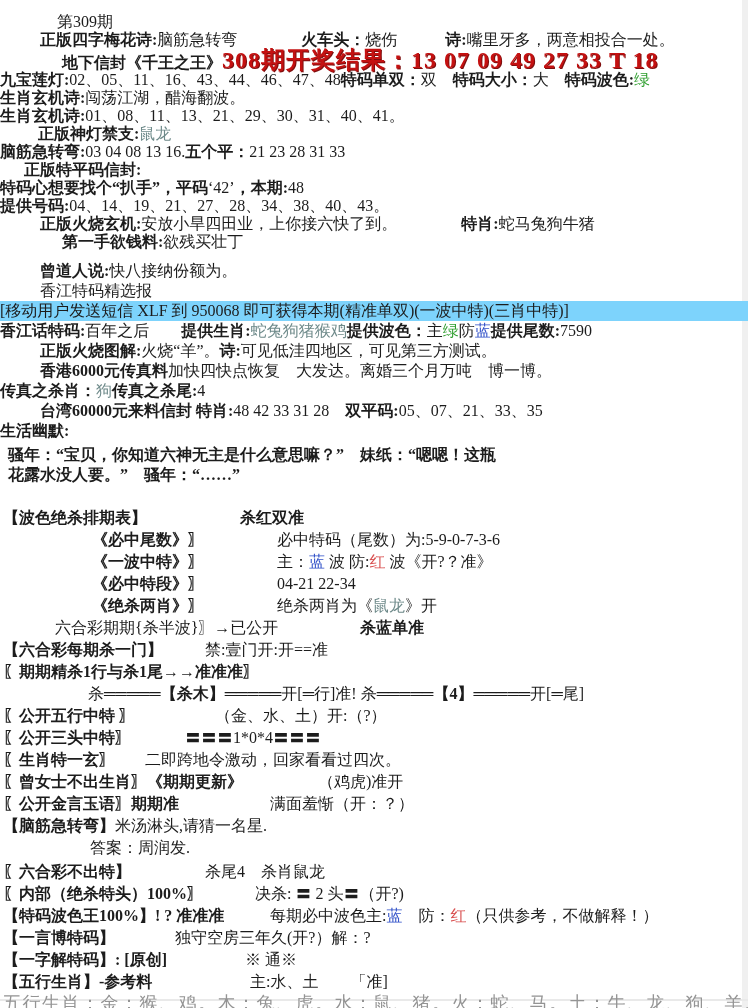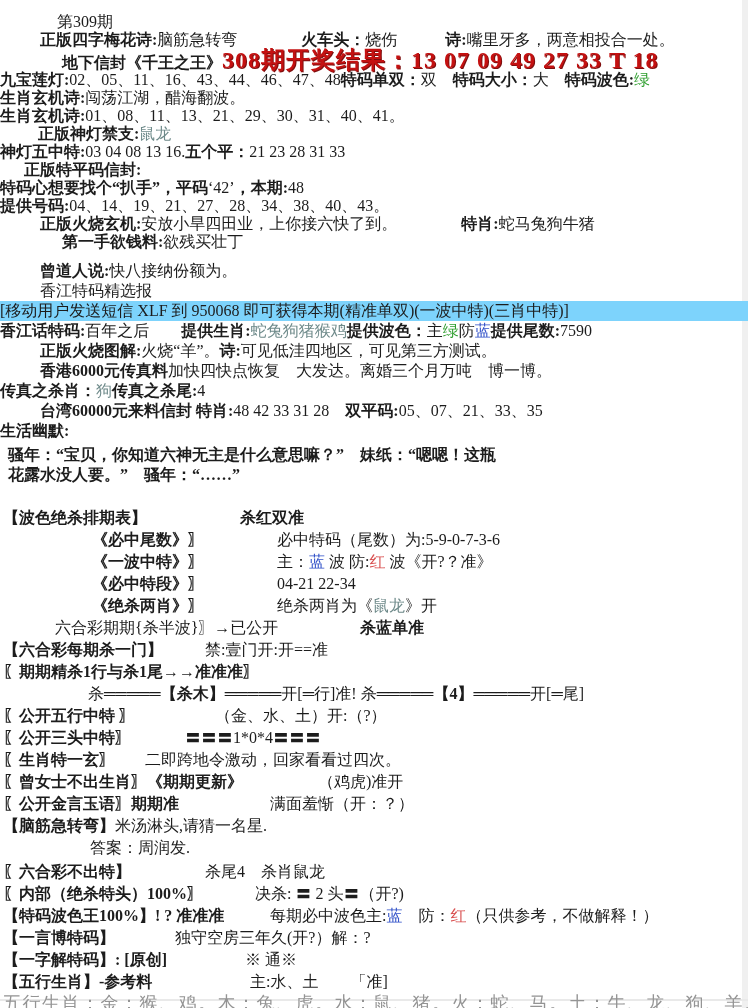--- a/index.html
+++ b/index.html
@@ -52,21 +52,21 @@
 
     <div class="ln s1">
       <span class="b">生肖玄机诗:</span><span>01、08、11、13、21、29、30、31、40、41。</span>
     </div>
 
     <div class="ln s1" style="margin-left:38px">
       <span class="b">正版神灯禁支:</span><span class="teal">鼠龙</span>
     </div>
 
     <div class="ln s1">
-      <span class="b">神灯五中特:</span><span>03 04 08 13 16.</span><span class="b">五个平：</span><span>21 23 28 31 33</span>
+      <span class="b">脑筋急转弯:</span><span>03 04 08 13 16.</span><span class="b">五个平：</span><span>21 23 28 31 33</span>
     </div>
 
     <div class="ln s1" style="margin-left:24px">
       <span class="b">正版特平码信封:</span>
     </div>
 
     <div class="ln s1">
       <span class="b">特码心想要找个“扒手”，平码</span><span>‘42’</span><span class="b">，本期:</span><span>48</span>
     </div>
 

